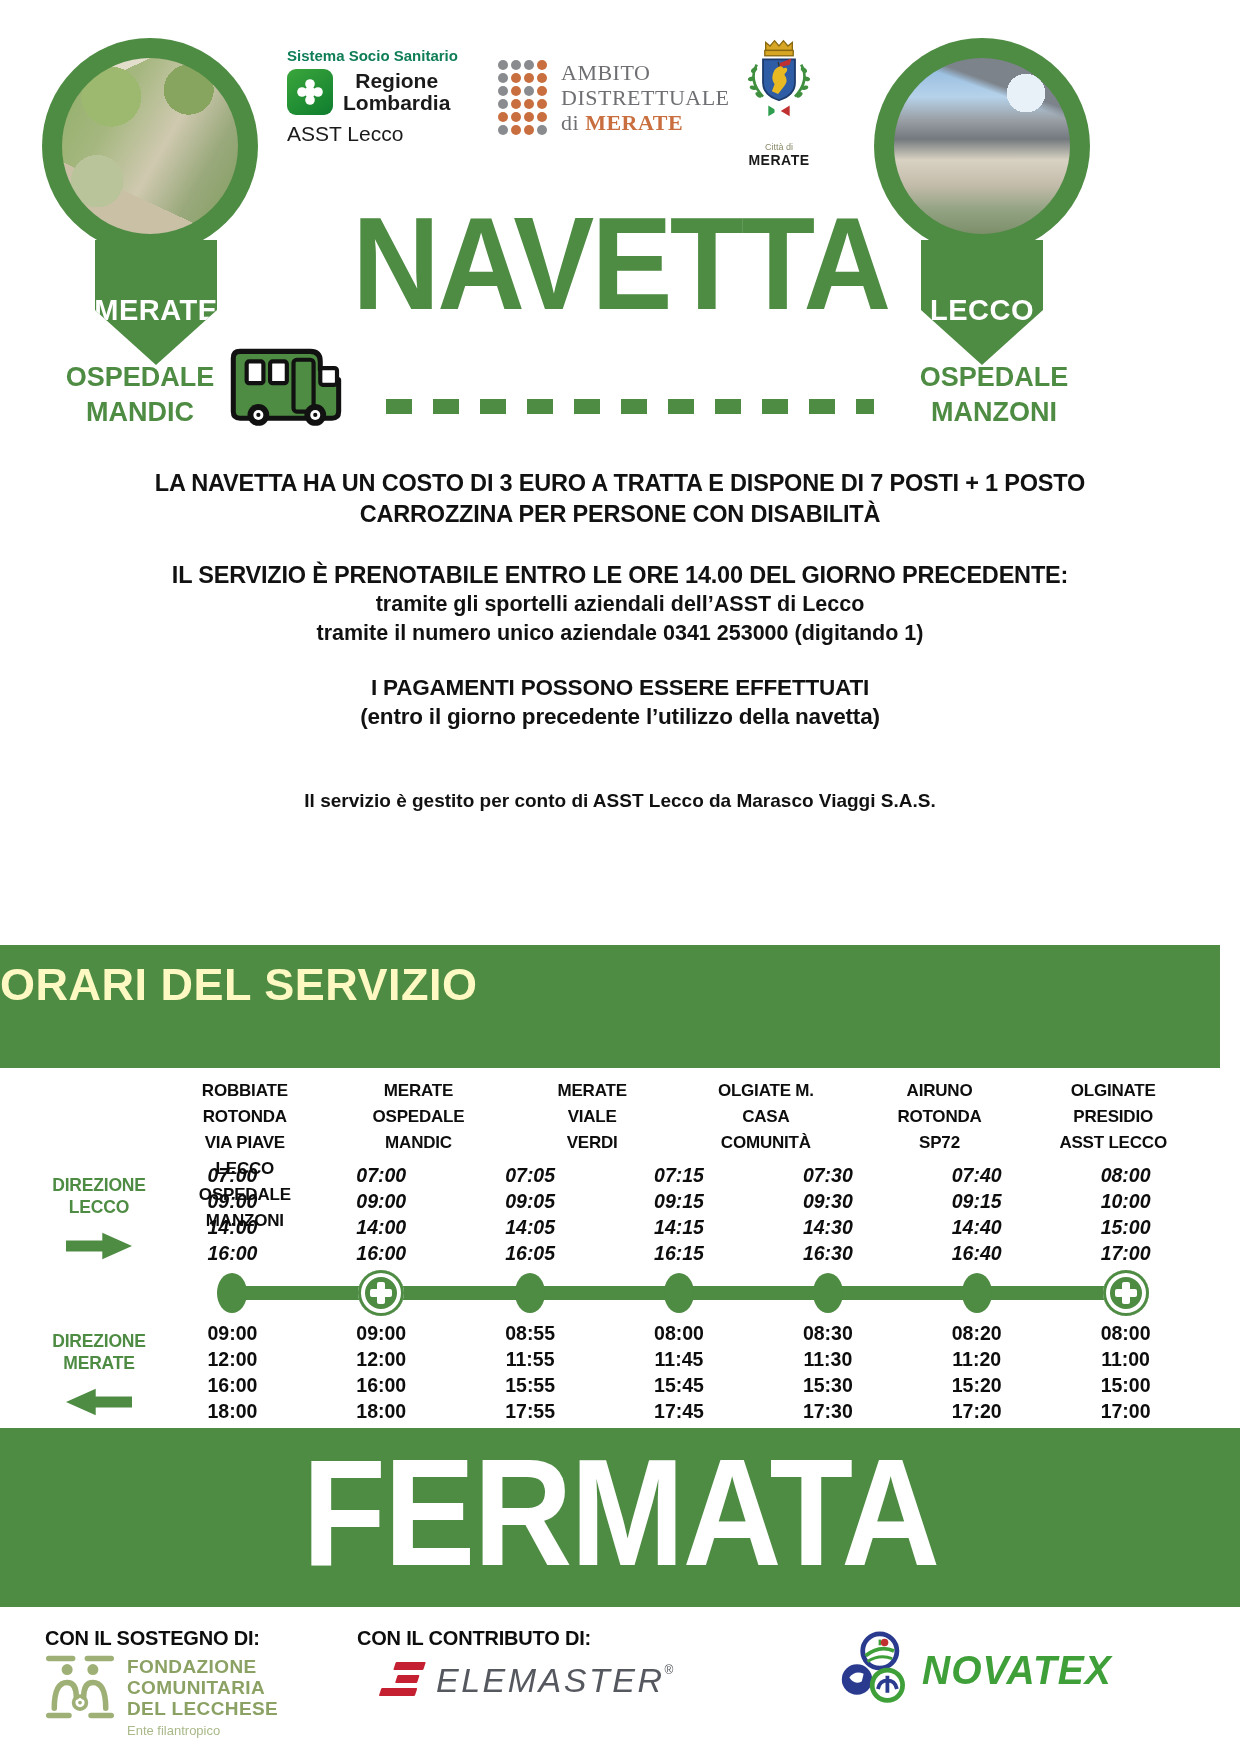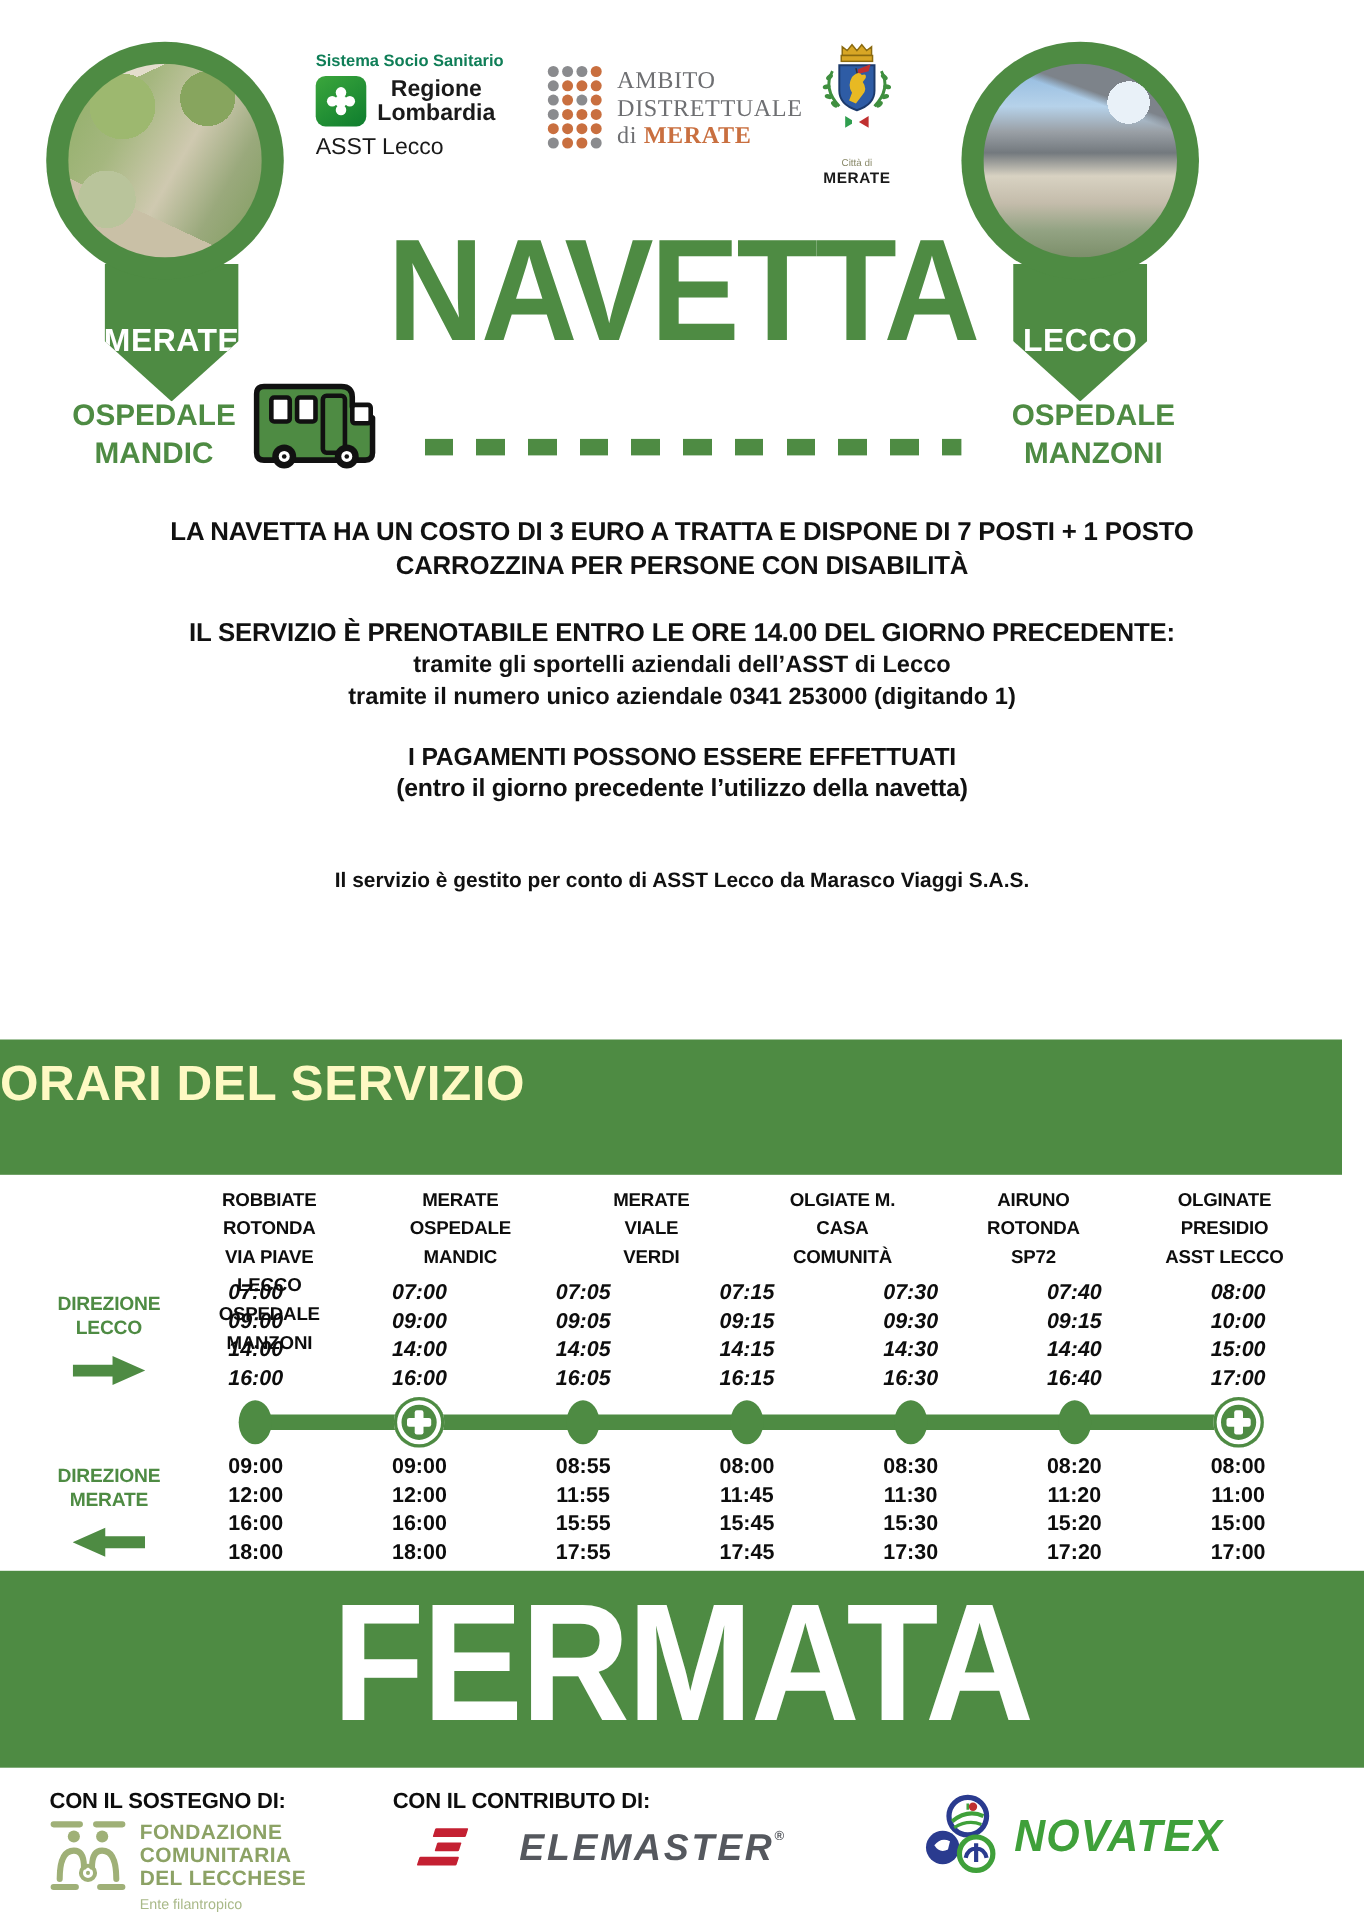--- a/index.html
+++ b/index.html
@@ -116,21 +116,21 @@
   .fondazione{position:absolute;left:45px;top:1653px;display:flex;}
   .fond-text{margin-left:12px;padding-top:3px;}
   .fond-line{color:var(--fondazione_olive);font-size:19px;font-weight:800;line-height:21px;letter-spacing:.4px;}
   .fond-tag{color:var(--fondazione_light);font-size:13px;margin-top:4px;}
   .elemaster{position:absolute;left:380px;top:1660px;display:flex;align-items:center;}
   .ele-glyph{position:relative;width:44px;height:40px;margin-right:12px;transform:skewX(-18deg);}
   .ele-glyph i{position:absolute;background:var(--elemaster_red);height:8px;border-radius:1px;}
   .ele-glyph .g1{left:10px;top:2px;width:30px;}
   .ele-glyph .g2{left:16px;top:15px;width:22px;}
   .ele-glyph .g3{left:4px;top:28px;width:36px;}
-  .ele-name{font-size:34px;font-weight:700;font-style:italic;letter-spacing:2.5px;color:var(--elemaster_gray);margin-left:36px;}
+  .ele-name{font-size:34px;font-weight:400;font-style:italic;letter-spacing:2.5px;color:var(--elemaster_gray);}
   .ele-reg{font-size:12px;color:var(--elemaster_gray);vertical-align:18px;font-style:normal;}
   .novatex{position:absolute;left:838px;top:1630px;display:flex;align-items:center;}
   .nov-name{margin-left:8px;font-size:39px;font-weight:800;font-style:italic;color:var(--novatex_green);
     letter-spacing:1px;transform:scaleY(1.05);}
 </style>
 </head>
 <body>
 
 <div class="page">
 

